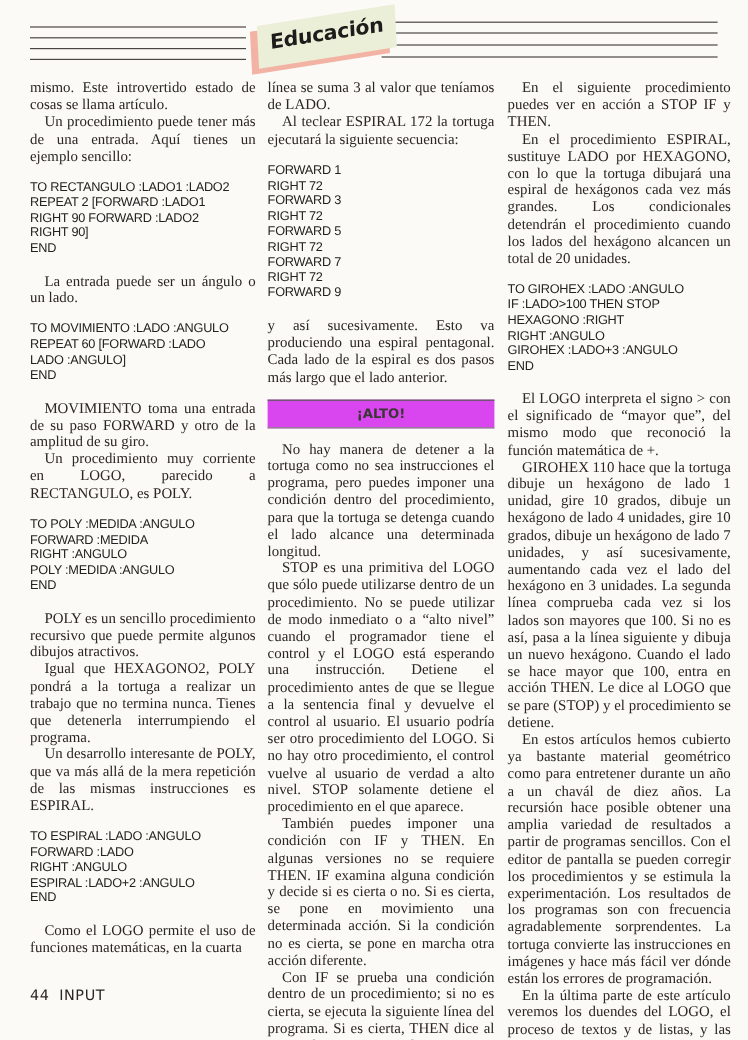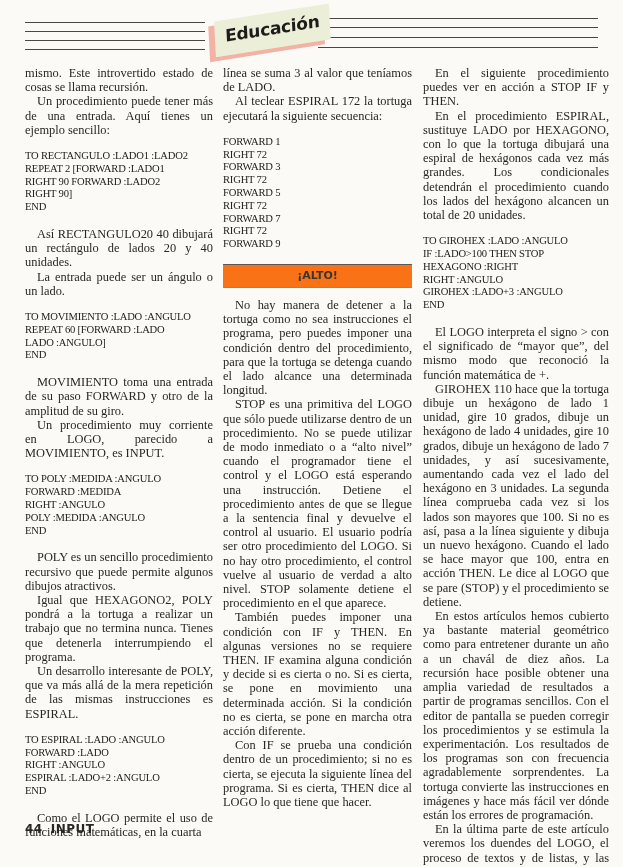--- a/index.html
+++ b/index.html
@@ -25,32 +25,32 @@
     font-family: "DejaVu Sans", sans-serif; font-weight: bold; font-size: 17px; color: #1e1c1a;
     letter-spacing: -0.3px;
   }
   .col { position: absolute; top: 66px; font-size: 12.4px; line-height: 14.2px; }
   .col1 { left: 25px; width: 188px; }
   .col2 { left: 223px; width: 189px; }
   .col3 { left: 423px; width: 186px; }
   p { margin: 0; text-align: justify; text-indent: 12px; hyphens: manual; }
   p.noind { text-indent: 0; }
   .code {
-    font-family: Liberation Serif, serif; font-size: 10.6px; line-height: 12.8px;
+    font-family: Liberation Sans, sans-serif; font-size: 10.6px; line-height: 12.8px;
     margin: 13px 0 13px 0; white-space: pre; color: #24221f; letter-spacing: -0.2px;
   }
   .alto {
-    margin: 12px 0 10px 0; height: 22px; background: #f97316;
+    margin: 12px 0 10px 0; height: 22px; background: #d946ef;
     border-top: 1.5px solid #5a5754; border-bottom: 1.5px solid #8a8784;
     text-align: center; font-family: "DejaVu Sans", sans-serif; font-weight: bold;
     font-size: 11px; line-height: 22px; color: #3a3633;
   }
   .footer {
     position: absolute; left: 25px; top: 822px;
-    font-family: "DejaVu Sans", sans-serif; font-weight: bold; font-size: 12px; color: #2a2623;
+    font-family: "DejaVu Sans", sans-serif; font-weight: normal; font-size: 12px; color: #2a2623;
     letter-spacing: 0.5px;
   }
   .footer span + span { margin-left: 8px; }
 </style>
 </head>
 <body>
 
 <div class="header">
   <div class="rule" style="left:25px;top:22px;width:180px;"></div>
   <div class="rule" style="left:25px;top:31px;width:180px;"></div>
@@ -61,40 +61,40 @@
   <div class="rule" style="left:328px;top:37px;width:270px;"></div>
   <div class="rule" style="left:318px;top:47px;width:280px;"></div>
   <div class="banner" style="left:215px;">
     <div class="banner-face">
       <div class="banner-text">Educación</div>
     </div>
   </div>
 </div>
 
 <div class="col col1">
-  <p class="noind">mismo. Este introvertido estado de cosas se llama recursión.</p>
+  <p class="noind">mismo. Este introvertido estado de cosas se llama artículo.</p>
   <p>Un procedimiento puede tener más de una entrada. Aquí tienes un ejemplo sencillo:</p>
   <div class="code"><div>TO RECTANGULO :LADO1 :LADO2</div><div>REPEAT 2 [FORWARD :LADO1</div><div>RIGHT 90 FORWARD :LADO2</div><div>RIGHT 90]</div><div>END</div></div>
-  <p>Así RECTANGULO20 40 dibujará un rectángulo de lados 20 y 40 unidades.</p>
   <p>La entrada puede ser un ángulo o un lado.</p>
   <div class="code"><div>TO MOVIMIENTO :LADO :ANGULO</div><div>REPEAT 60 [FORWARD :LADO</div><div>LADO :ANGULO]</div><div>END</div></div>
   <p>MOVIMIENTO toma una entrada de su paso FORWARD y otro de la amplitud de su giro.</p>
-  <p>Un procedimiento muy corriente en LOGO, parecido a MOVIMIENTO, es INPUT.</p>
+  <p>Un procedimiento muy corriente en LOGO, parecido a RECTANGULO, es POLY.</p>
   <div class="code"><div>TO POLY :MEDIDA :ANGULO</div><div>FORWARD :MEDIDA</div><div>RIGHT :ANGULO</div><div>POLY :MEDIDA :ANGULO</div><div>END</div></div>
   <p>POLY es un sencillo procedimiento recursivo que puede permite algunos dibujos atractivos.</p>
   <p>Igual que HEXAGONO2, POLY pondrá a la tortuga a realizar un trabajo que no termina nunca. Tienes que detenerla interrumpiendo el programa.</p>
   <p>Un desarrollo interesante de POLY, que va más allá de la mera repetición de las mismas instrucciones es ESPIRAL.</p>
   <div class="code"><div>TO ESPIRAL :LADO :ANGULO</div><div>FORWARD :LADO</div><div>RIGHT :ANGULO</div><div>ESPIRAL :LADO+2 :ANGULO</div><div>END</div></div>
   <p>Como el LOGO permite el uso de funciones matemáticas, en la cuarta</p>
 </div>
 
 <div class="col col2">
   <p class="noind">línea se suma 3 al valor que teníamos de LADO.</p>
   <p>Al teclear ESPIRAL 172 la tortuga ejecutará la siguiente secuencia:</p>
   <div class="code"><div>FORWARD 1</div><div>RIGHT 72</div><div>FORWARD 3</div><div>RIGHT 72</div><div>FORWARD 5</div><div>RIGHT 72</div><div>FORWARD 7</div><div>RIGHT 72</div><div>FORWARD 9</div></div>
+  <p class="noind">y así sucesivamente. Esto va produciendo una espiral pentagonal. Cada lado de la espiral es dos pasos más largo que el lado anterior.</p>
   <div class="alto">¡ALTO!</div>
   <p>No hay manera de detener a la tortuga como no sea instrucciones el programa, pero puedes imponer una condición dentro del procedimiento, para que la tortuga se detenga cuando el lado alcance una determinada longitud.</p>
   <p>STOP es una primitiva del LOGO que sólo puede utilizarse dentro de un procedimiento. No se puede utilizar de modo inmediato o a “alto nivel” cuando el programador tiene el control y el LOGO está esperando una instrucción. Detiene el procedimiento antes de que se llegue a la sentencia final y devuelve el control al usuario. El usuario podría ser otro procedimiento del LOGO. Si no hay otro procedimiento, el control vuelve al usuario de verdad a alto nivel. STOP solamente detiene el procedimiento en el que aparece.</p>
   <p>También puedes imponer una condición con IF y THEN. En algunas versiones no se requiere THEN. IF examina alguna condición y decide si es cierta o no. Si es cierta, se pone en movimiento una determinada acción. Si la condición no es cierta, se pone en marcha otra acción diferente.</p>
   <p>Con IF se prueba una condición dentro de un procedimiento; si no es cierta, se ejecuta la siguiente línea del programa. Si es cierta, THEN dice al LOGO lo que tiene que hacer.</p>
 </div>
 
 <div class="col col3">
   <p>En el siguiente procedimiento puedes ver en acción a STOP IF y THEN.</p>
   <p>En el procedimiento ESPIRAL, sustituye LADO por HEXAGONO, con lo que la tortuga dibujará una espiral de hexágonos cada vez más grandes. Los condicionales detendrán el procedimiento cuando los lados del hexágono alcancen un total de 20 unidades.</p>

